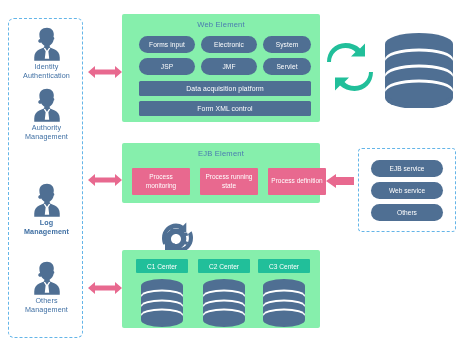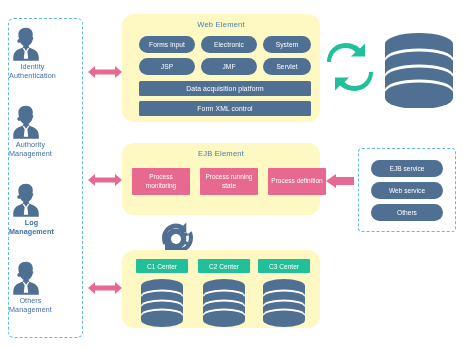--- a/index.html
+++ b/index.html
@@ -16,37 +16,37 @@
 
   
   .actor-column {
     left: 8px; top: 18px; width: 75px; height: 320px;
     border: 1.4px dashed #64b5e8;
     border-radius: 6px;
     background: #ffffff;
   }
   .actor {
     position: absolute; left: 0; width: 75px;
-    display: flex; flex-direction: column; align-items: flex-start;
+    display: flex; flex-direction: column; align-items: center;
   }
   .actor .avatar { width: 34px; height: 36px; }
   .actor .caption {
     margin-top: 2px;
     font-size: 7.2px; line-height: 8.6px;
     color: #3f6fa3; text-align: center; letter-spacing: .1px;
   }
 
   
   .arrow-pink { width: 34px; height: 16px; }
   .arrow-green { width: 46px; height: 50px; }
 
   
   .panel {
-    background: #fef9c3;
-    border-radius: 12px;
+    background: #86efac;
+    border-radius: 2px;
   }
   .panel-title {
     text-align: center;
     font-size: 7.6px;
     color: #4a7ab0;
     letter-spacing: .2px;
   }
 
   
   .pill {
@@ -119,21 +119,21 @@
         <path fill="#4f6f93" d="M20 3c-6 0-9 3.4-9 8.2 0 2 .3 3.6.9 5-1.4.5-2.2 1.3-2.2 2.4 0 1.3 1 2.2 2.3 2.2.5 0 .9-.1 1.3-.3.9 1.6 2.2 2.9 3.7 3.6l-.6 2.2-5.6 2.3C7.5 30.2 5 33.5 5 38v4h30v-4c0-4.5-2.5-7.8-5.8-9.4l-5.6-2.3-.6-2.2c2.5-1.2 4.3-3.8 4.9-7.1.4-.3.7-.8.7-1.4 0-.7-.4-1.3-1-1.6.2-1 .4-2.1.4-3.3C28 6.4 25 3 20 3z"></path>
         <path fill="#ffffff" d="M17.6 26.6l2.4 3.6 2.4-3.6 1.4.6-2.2 3.6 1 8.8h-5.2l1-8.8-2.2-3.6z"></path>
         <path fill="#ffffff" d="M12.6 10.4c1.6 1.8 5 3.6 9.8 3.6 1.6 0 3-.2 4.2-.5-.4-3.6-2.8-6-6.6-6-3.6 0-6.4 1.2-7.4 2.9z" opacity="0"></path>
       </svg>
       <div class="caption">
         <span>Identity</span><br>
         <span>Authentication</span>
       </div>
     </div>
 
-    <div class="actor" style="top:84px;">
+    <div class="actor" style="top:67px;">
       <svg class="avatar" viewBox="0 0 40 42">
         <path fill="#4f6f93" d="M20 3c-6 0-9 3.4-9 8.2 0 2 .3 3.6.9 5-1.4.5-2.2 1.3-2.2 2.4 0 1.3 1 2.2 2.3 2.2.5 0 .9-.1 1.3-.3.9 1.6 2.2 2.9 3.7 3.6l-.6 2.2-5.6 2.3C7.5 30.2 5 33.5 5 38v4h30v-4c0-4.5-2.5-7.8-5.8-9.4l-5.6-2.3-.6-2.2c2.5-1.2 4.3-3.8 4.9-7.1.4-.3.7-.8.7-1.4 0-.7-.4-1.3-1-1.6.2-1 .4-2.1.4-3.3C28 6.4 25 3 20 3z"></path>
         <path fill="#ffffff" d="M17.6 26.6l2.4 3.6 2.4-3.6 1.4.6-2.2 3.6 1 8.8h-5.2l1-8.8-2.2-3.6z"></path>
       </svg>
       <div class="caption">
         <span>Authority</span><br>
         <span>Management</span>
       </div>
     </div>
 
@@ -195,21 +195,21 @@
     <rect x="3" y="12" width="68" height="54" fill="#4f6f93"></rect>
     <ellipse cx="37" cy="66" rx="34" ry="11" fill="#4f6f93"></ellipse>
     <ellipse cx="37" cy="27" rx="34" ry="10.5" fill="#ffffff"></ellipse>
     <ellipse cx="37" cy="30" rx="34" ry="10.5" fill="#4f6f93"></ellipse>
     <ellipse cx="37" cy="43" rx="34" ry="10.5" fill="#ffffff"></ellipse>
     <ellipse cx="37" cy="46" rx="34" ry="10.5" fill="#4f6f93"></ellipse>
     <ellipse cx="37" cy="58" rx="34" ry="10.5" fill="#ffffff"></ellipse>
     <ellipse cx="37" cy="61" rx="34" ry="10.5" fill="#4f6f93"></ellipse>
   </svg>
 
-  <div class="abs panel" style="left:122px; top:143px; width:198px; height:72px;">
+  <div class="abs panel" style="left:122px; top:143px; width:198px; height:60px;">
     <div class="panel-title" style="margin-top:6px;">EJB Element</div>
 
     <div class="abs pinkbox" style="left:10px; top:25px; width:58px; height:27px;">Process monitoring</div>
     <div class="abs pinkbox" style="left:78px; top:25px; width:58px; height:27px;">Process running state</div>
     <div class="abs pinkbox" style="left:146px; top:25px; width:58px; height:27px;">Process definition</div>
   </div>
 
   <svg class="abs" style="left:326px; top:174px; width:28px; height:14px;" viewBox="0 0 28 14">
     <path fill="#e8698f" d="M28 3H10V0L0 7l10 7v-3h18z"></path>
   </svg>

